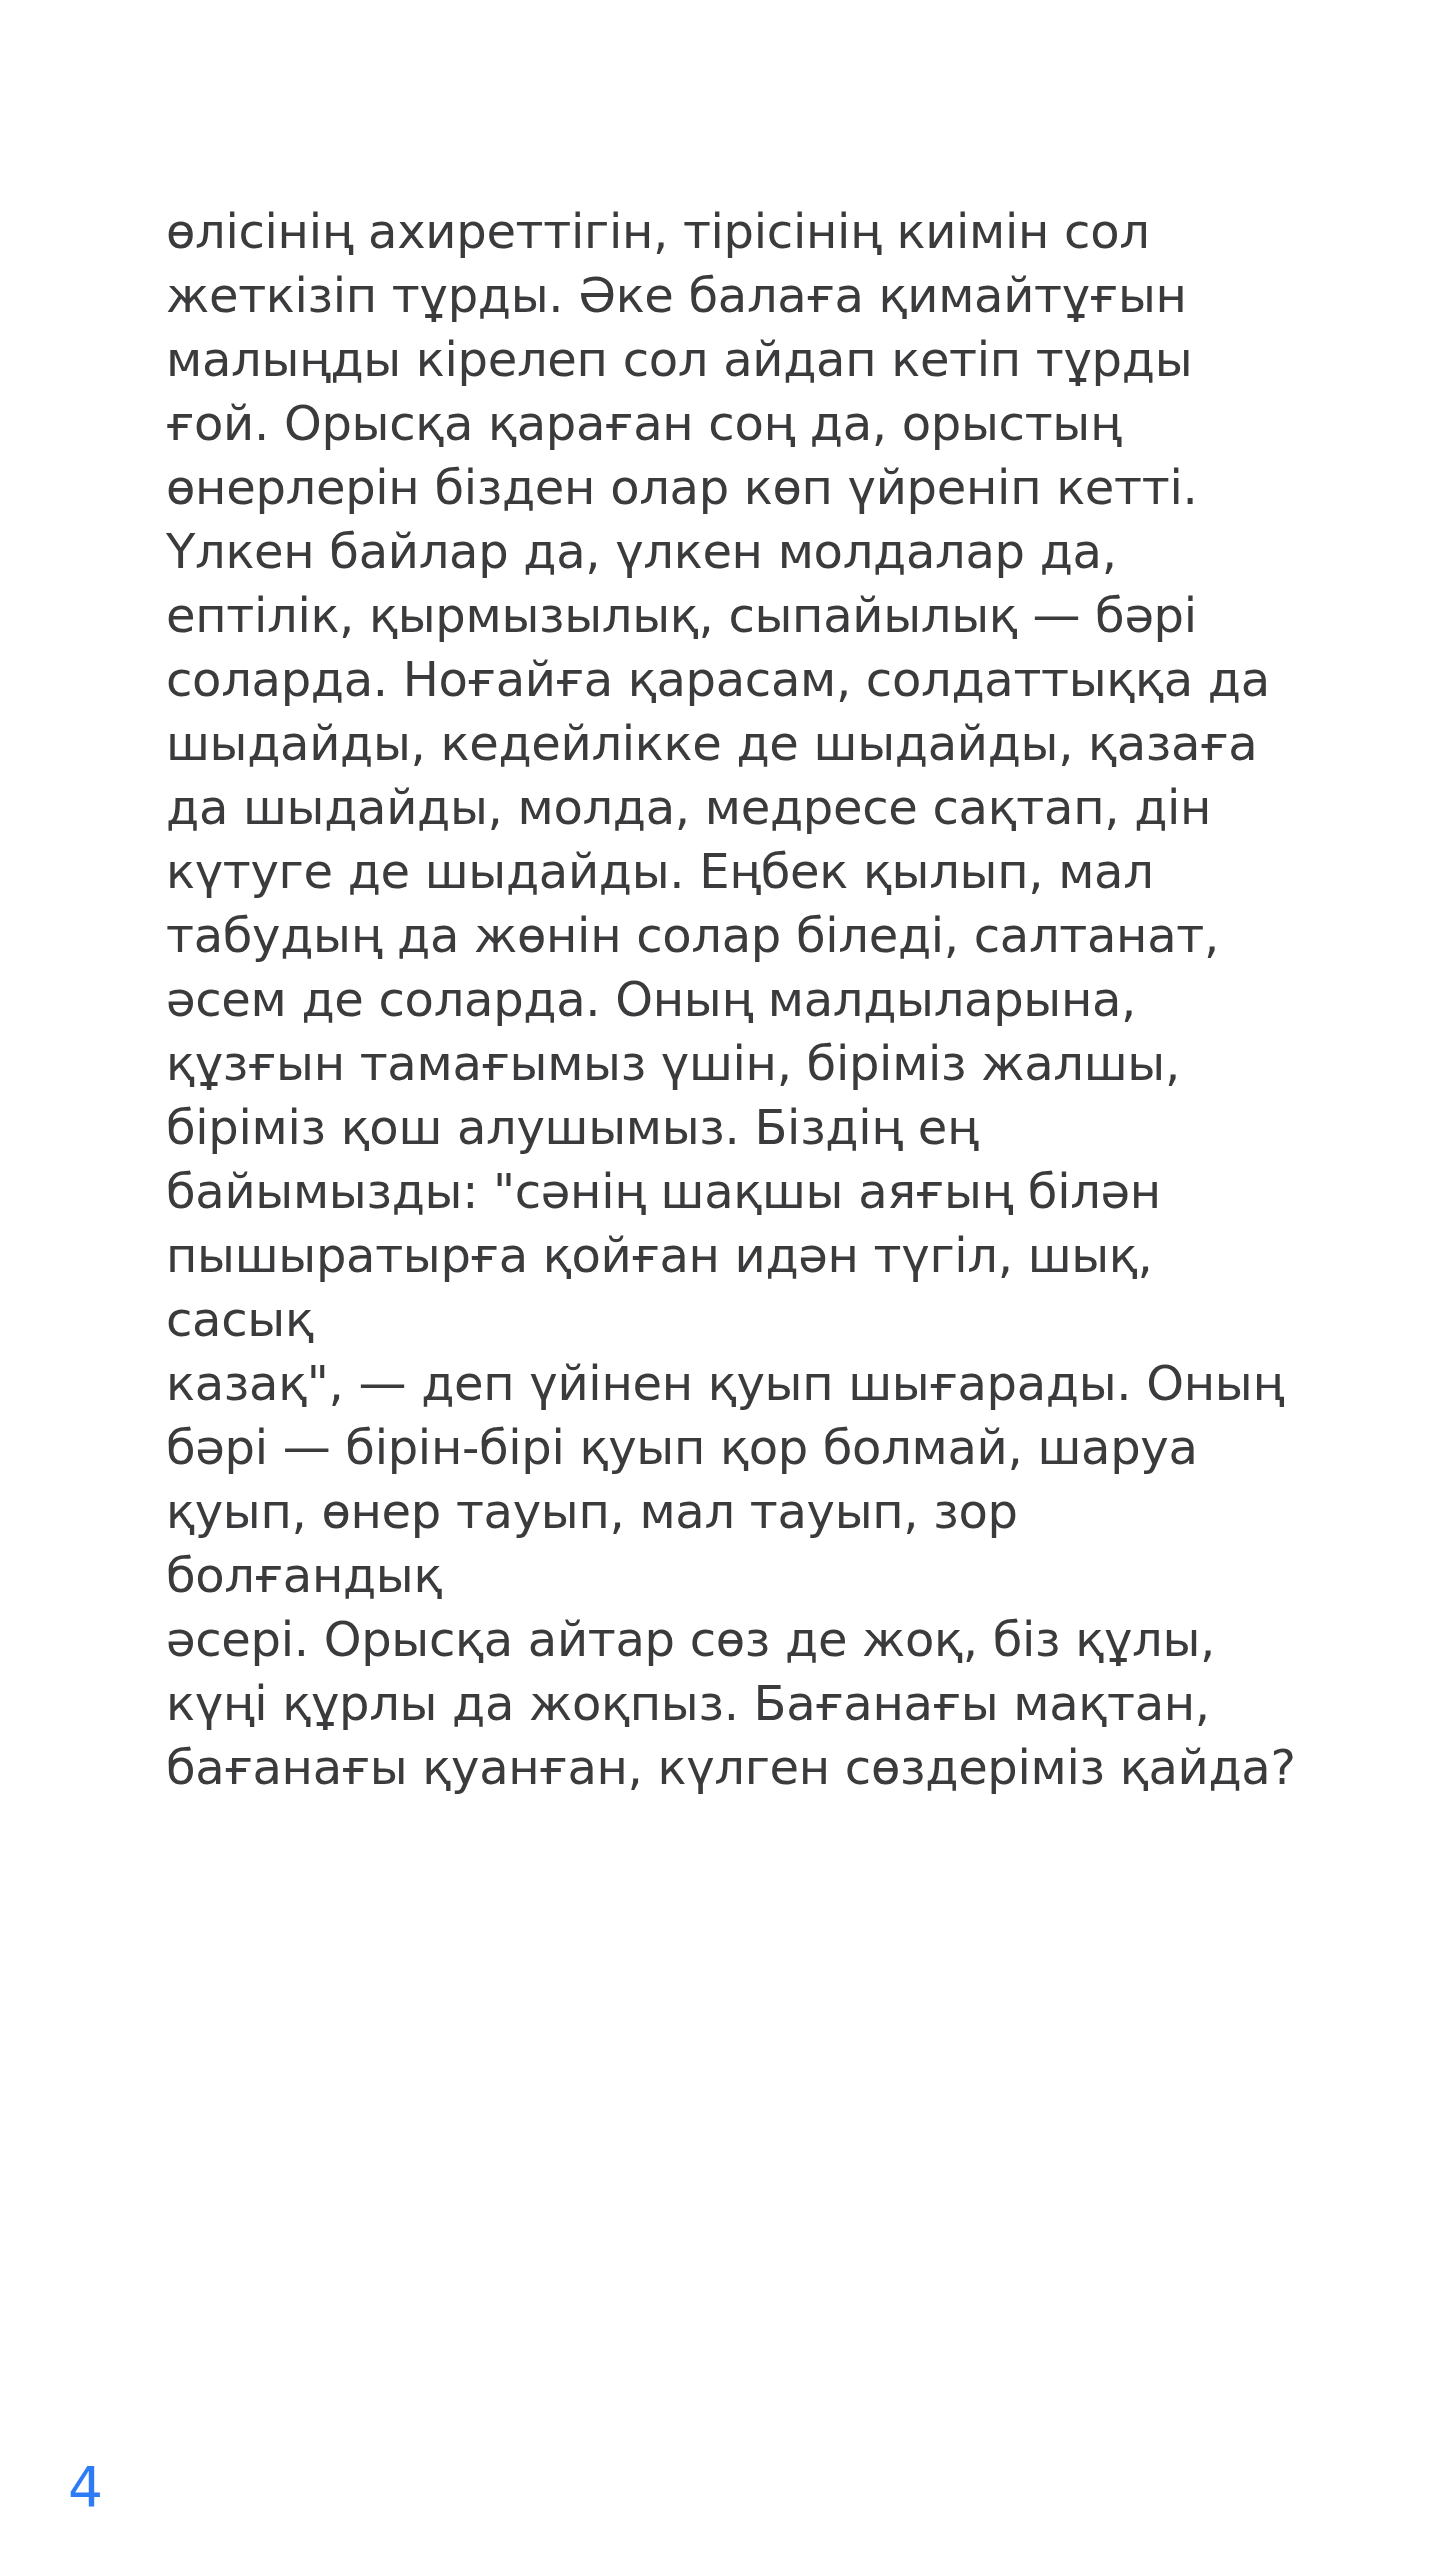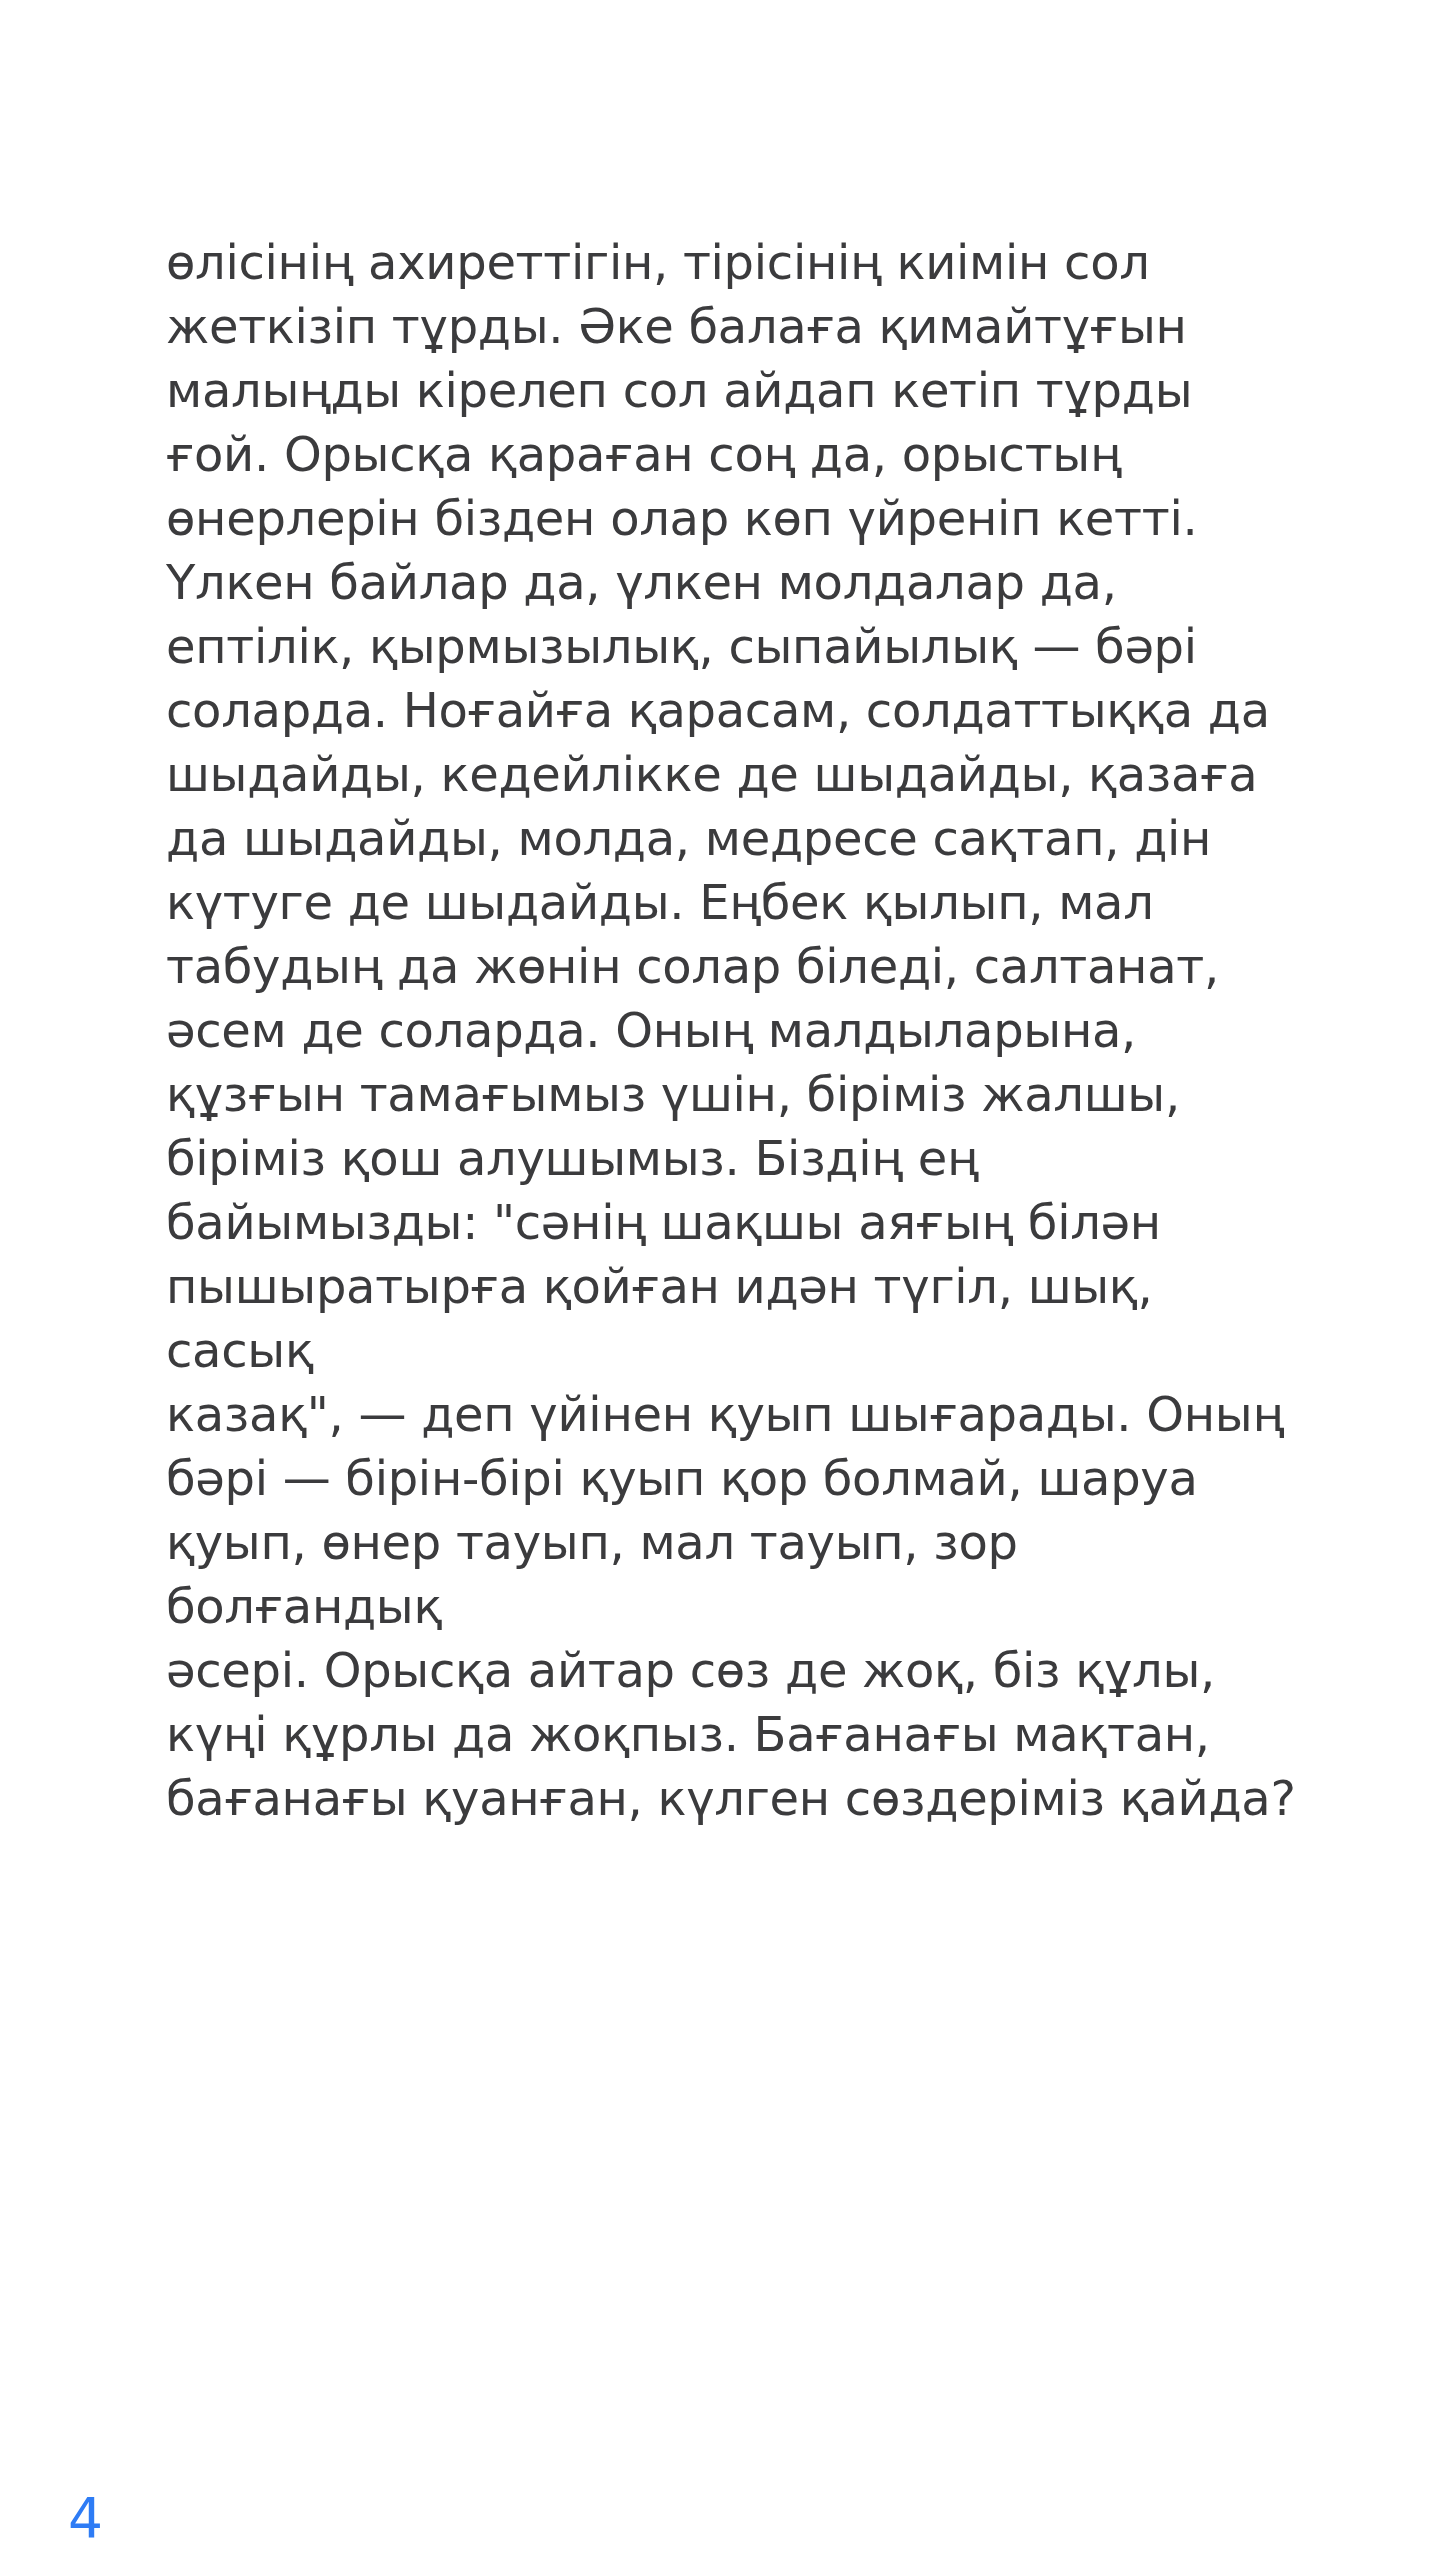--- a/index.html
+++ b/index.html
@@ -11,21 +11,20 @@
     height: 2576px;
     background: #ffffff;
     position: relative;
     font-family: "DejaVu Sans", sans-serif;
     overflow: hidden;
   }
   .page {
     position: absolute;
     inset: 0;
     background: #ffffff;
-    margin-top: 31px;
   }
   .body-text {
     position: absolute;
     left: 166px;
     top: 199px;
     width: 1140px;
     font-size: 48px;
     line-height: 64px;
     letter-spacing: -0.3px;
     color: #3b3b3d;

